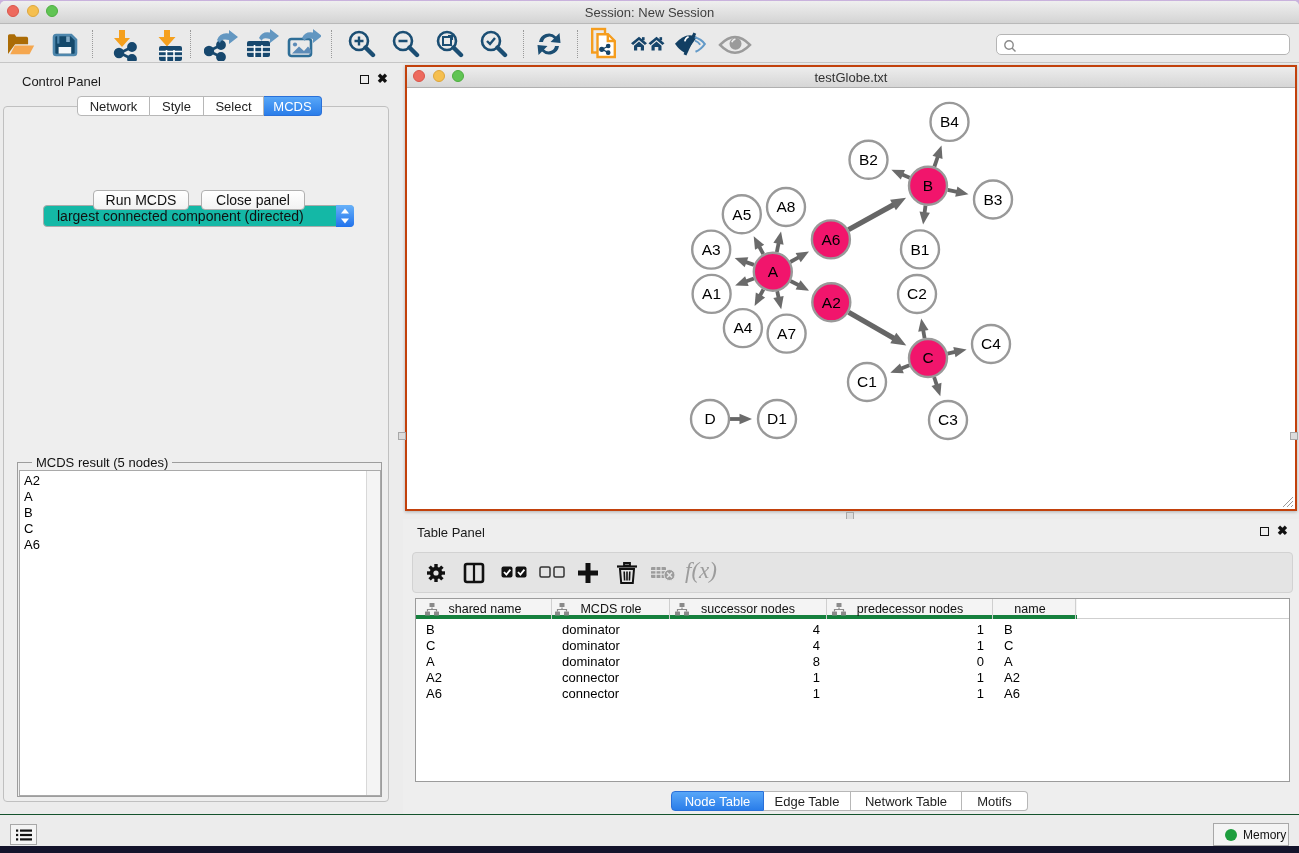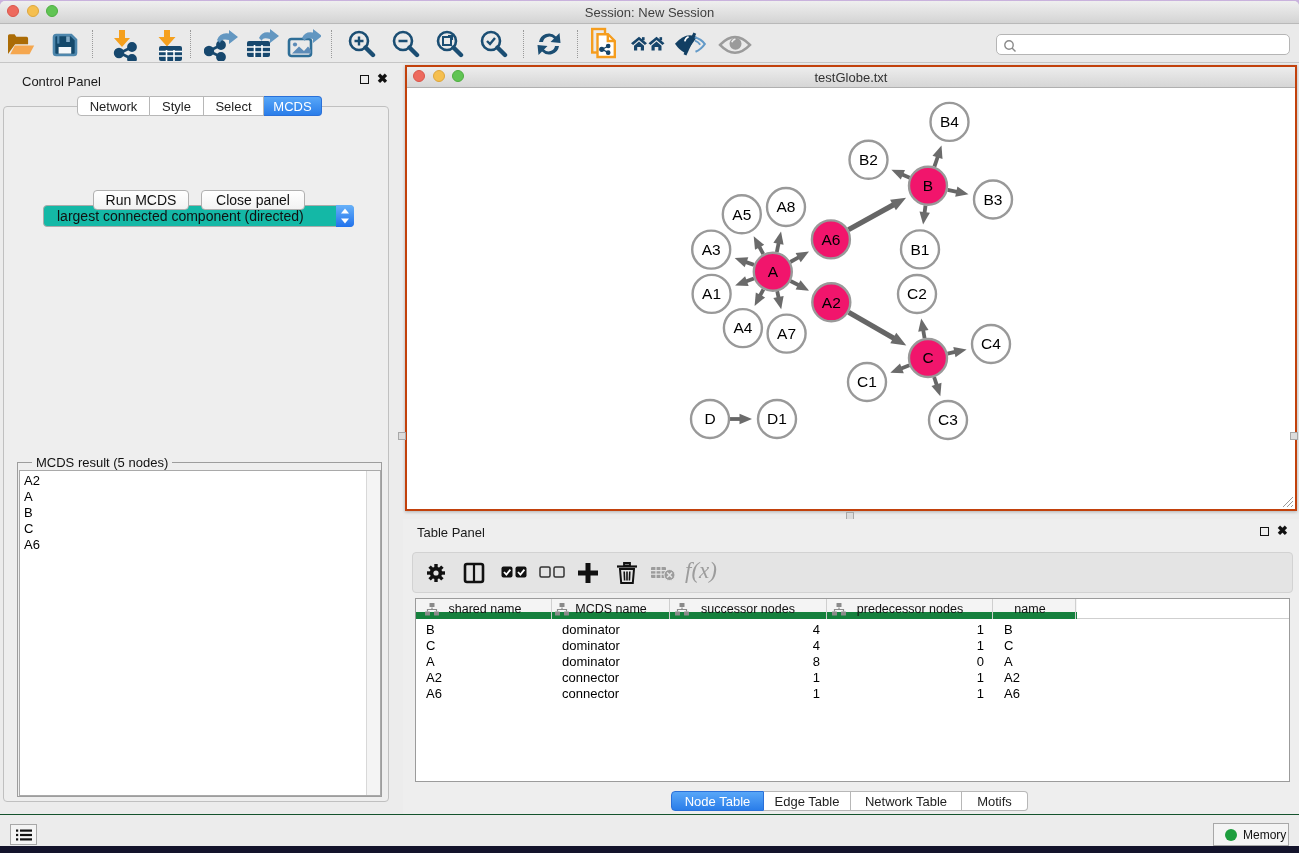--- a/index.html
+++ b/index.html
@@ -48,21 +48,21 @@
 #mcdslist div.item { padding-left:4px; height:16px; line-height:16px; }
 
 #netwin { position:absolute; left:405px; top:2px; width:892px; height:446px; background:#fff; border:2px solid #c2410c; box-shadow:0 1px 3px rgba(0,0,0,.25); }
 #nw-title { position:absolute; left:0; top:0; right:0; height:21px; background:linear-gradient(#ededed,#d6d6d6); border-bottom:1px solid #b0b0b0; }
 #nw-title .title { position:absolute; left:0; right:0; top:3px; text-align:center; font-size:13px; color:#333; }
 #nw-canvas { position:absolute; left:0; top:22px; right:0; bottom:0; background:#fff; }
 
 #tpanel { position:absolute; left:403px; top:456px; width:896px; height:297px; background:#eeeeee; }
 #tp-toolbar { position:absolute; left:9px; top:33px; width:881px; height:41px; background:#e4e4e4; border:1px solid #d2d2d2; border-radius:4px; }
 #ttable { position:absolute; left:12px; top:79px; width:875px; height:184px; background:#fff; border:1px solid #9b9b9b; font-size:13px; }
-.thead { position:absolute; left:0; top:0; height:20px; background:#f4f4f4; border-bottom:7px solid #15803d; }
+.thead { position:absolute; left:0; top:0; height:20px; background:#f4f4f4; border-bottom:4px solid #15803d; }
 .thcell { position:absolute; top:0; height:20px; border-right:1px solid #cfcfcf; text-align:center; font-size:13px; color:#111; line-height:20px; }
 .trow { position:absolute; left:0; height:16px; line-height:16px; color:#000; }
 .hico { position:absolute; top:4px; }
 .htxt { position:absolute; top:0; height:20px; line-height:21px; font-size:12.5px; color:#111; transform:translateX(-50%); white-space:nowrap; }
 .tc { position:absolute; top:0; height:16px; }
 
 #bottomtabs { position:absolute; left:268px; top:272px; }
 
 #statusbar { position:absolute; left:0; top:813px; width:1299px; height:32px; background:#ececec; border-top:1px solid #14532d; }
 #memorybtn { position:absolute; right:10px; top:8px; width:76px; height:23px; background:#f4f4f4; border:1px solid #a8a8a8; font-size:12px; color:#111; }
@@ -449,21 +449,21 @@
               <g fill="#8b8b8b">
                 <rect x="4.5" y="0" width="5" height="4" rx="0.5"></rect>
                 <rect x="0" y="8.5" width="5" height="4" rx="0.5"></rect>
                 <rect x="9" y="8.5" width="5" height="4" rx="0.5"></rect>
               </g>
               <g stroke="#8b8b8b" stroke-width="1.2" fill="none">
                 <path d="M7 4.5 v2 M2.5 8.5 v-2 h9 v2"></path>
               </g>
             </svg>
           <span class="htxt" style="left:69px;">shared name</span>
-          <span class="htxt" style="left:195px;">MCDS name</span>
+          <span class="htxt" style="left:195px;">MCDS role</span>
           <span class="htxt" style="left:332px;">successor nodes</span>
           <span class="htxt" style="left:494px;">predecessor nodes</span>
           <span class="htxt" style="left:614px;">name</span>
         </div>
         <div style="position:absolute; left:661px; top:19px; width:212px; height:1px; background:#cfcfcf;"></div>
         <div class="trow" style="top:23px; width:873px;">
   <div class="tc" style="left:10px;">B</div>
   <div class="tc" style="left:146px;">dominator</div>
   <div class="tc" style="left:262px; width:142px; text-align:right;">4</div>
   <div class="tc" style="left:420px; width:148px; text-align:right;">1</div>

